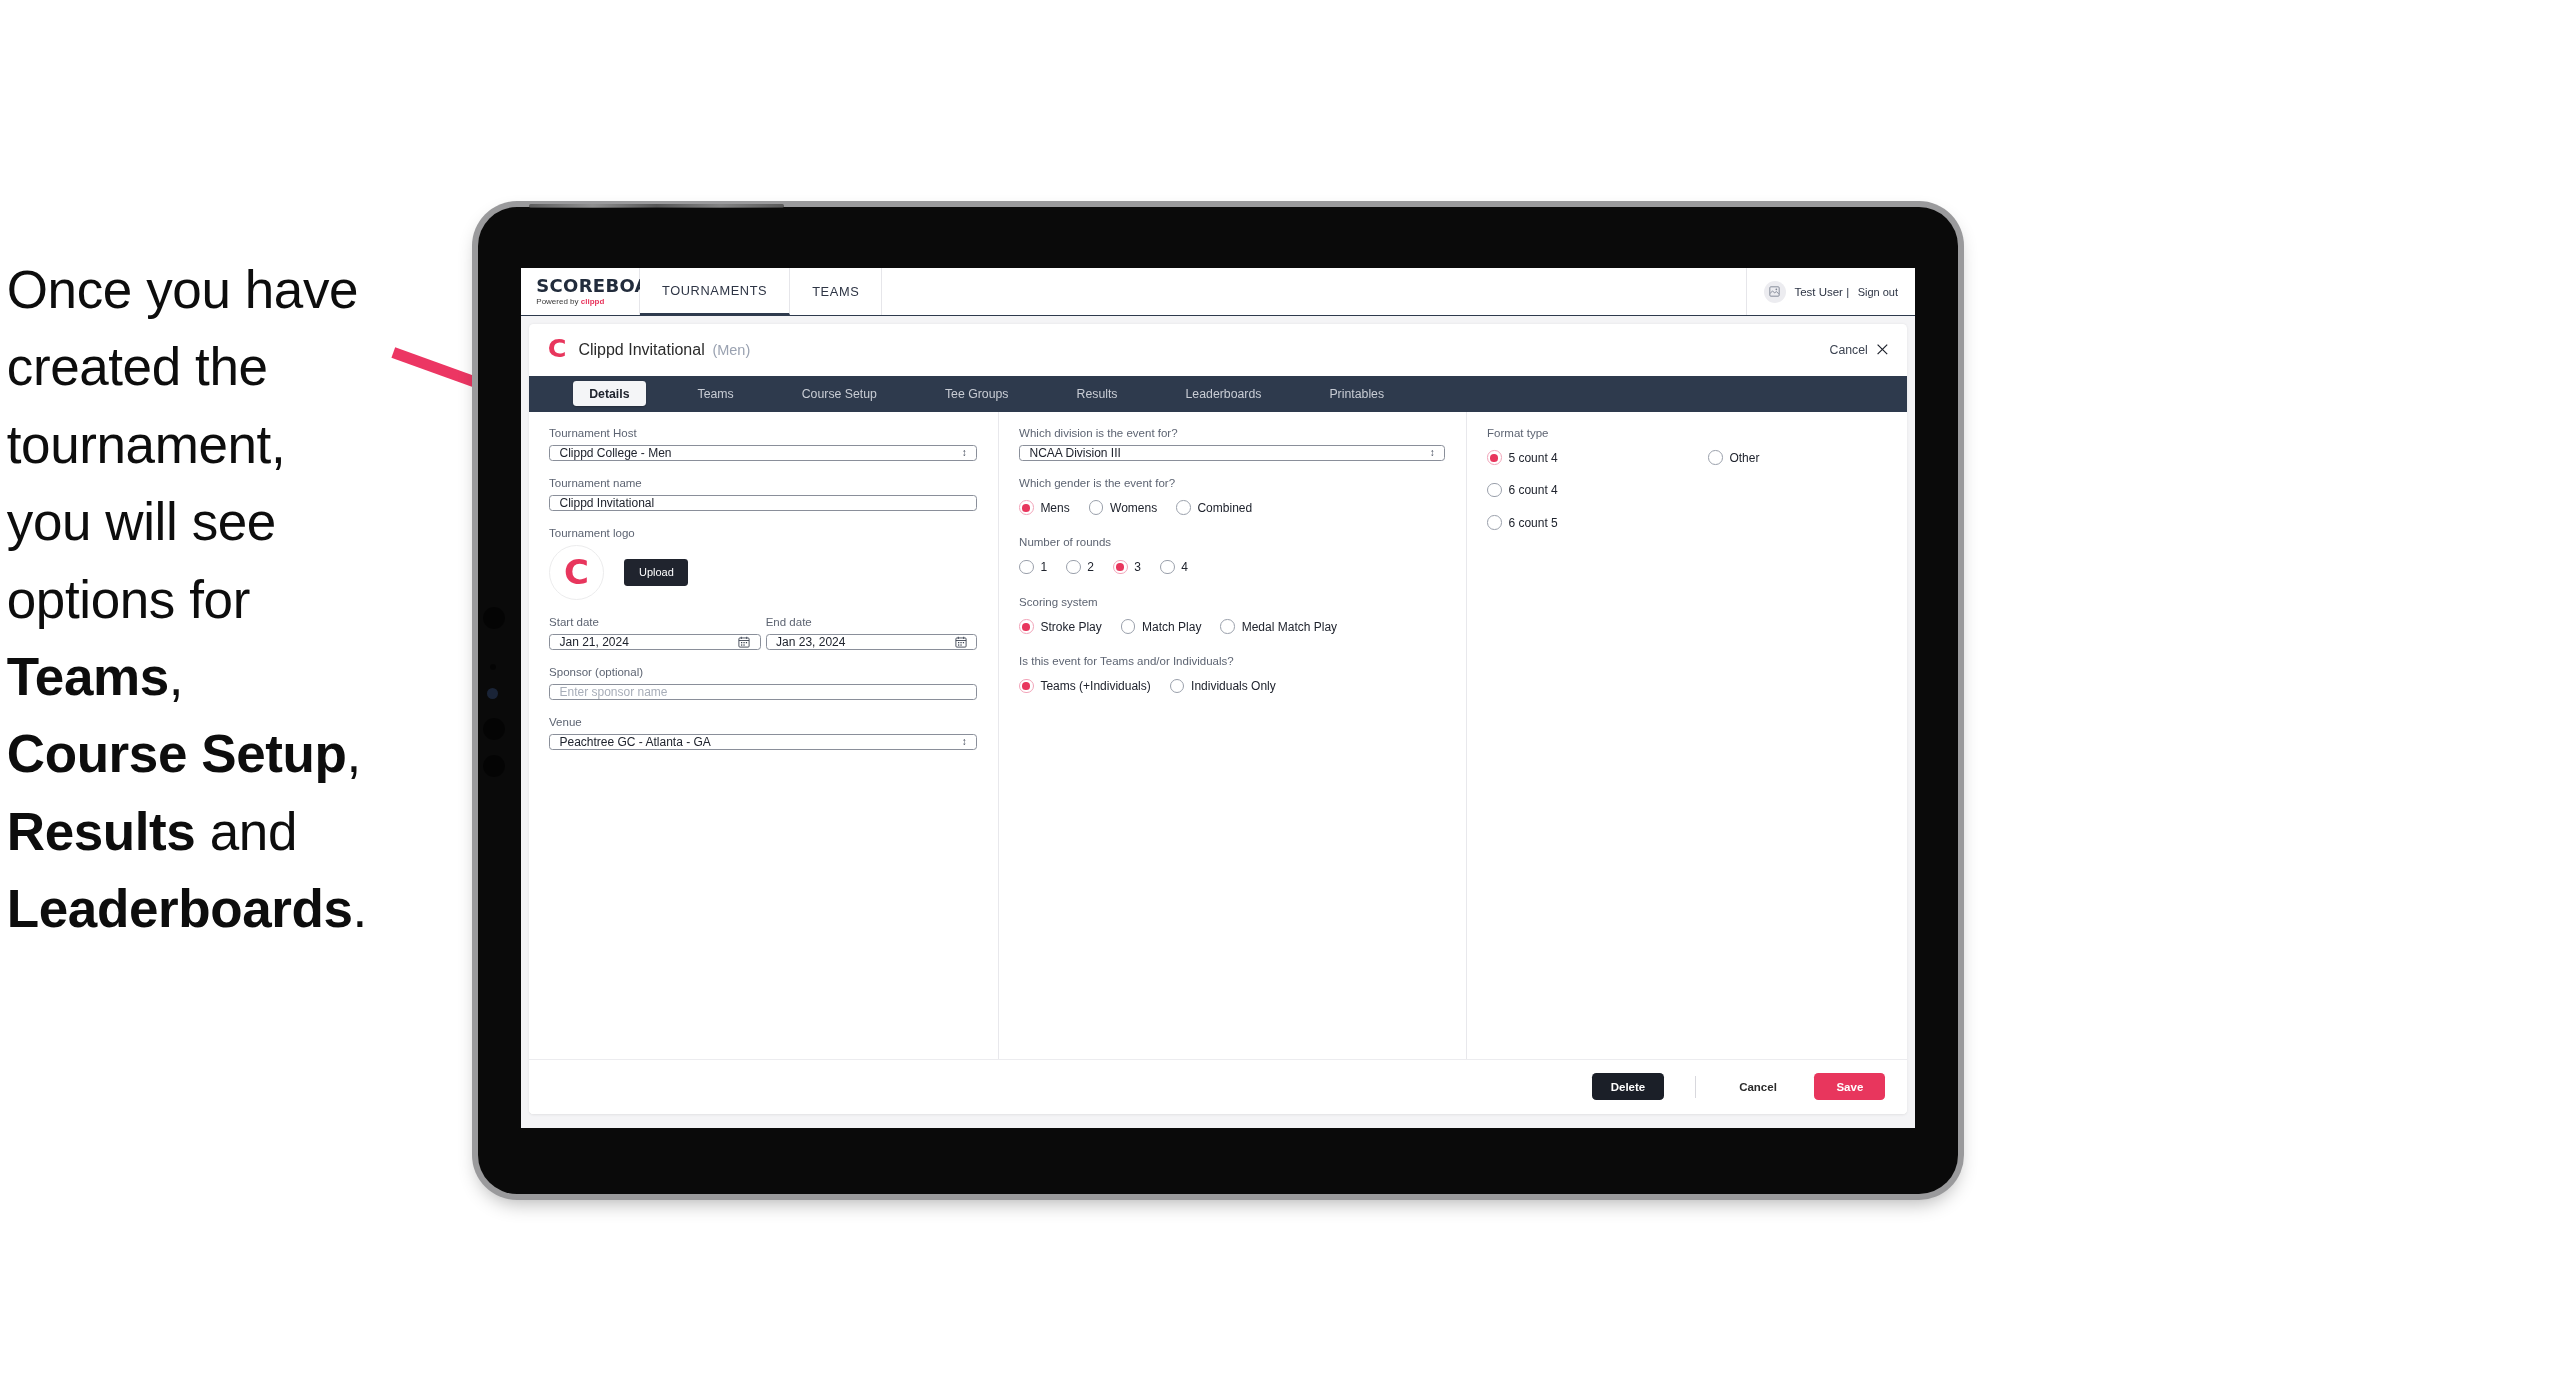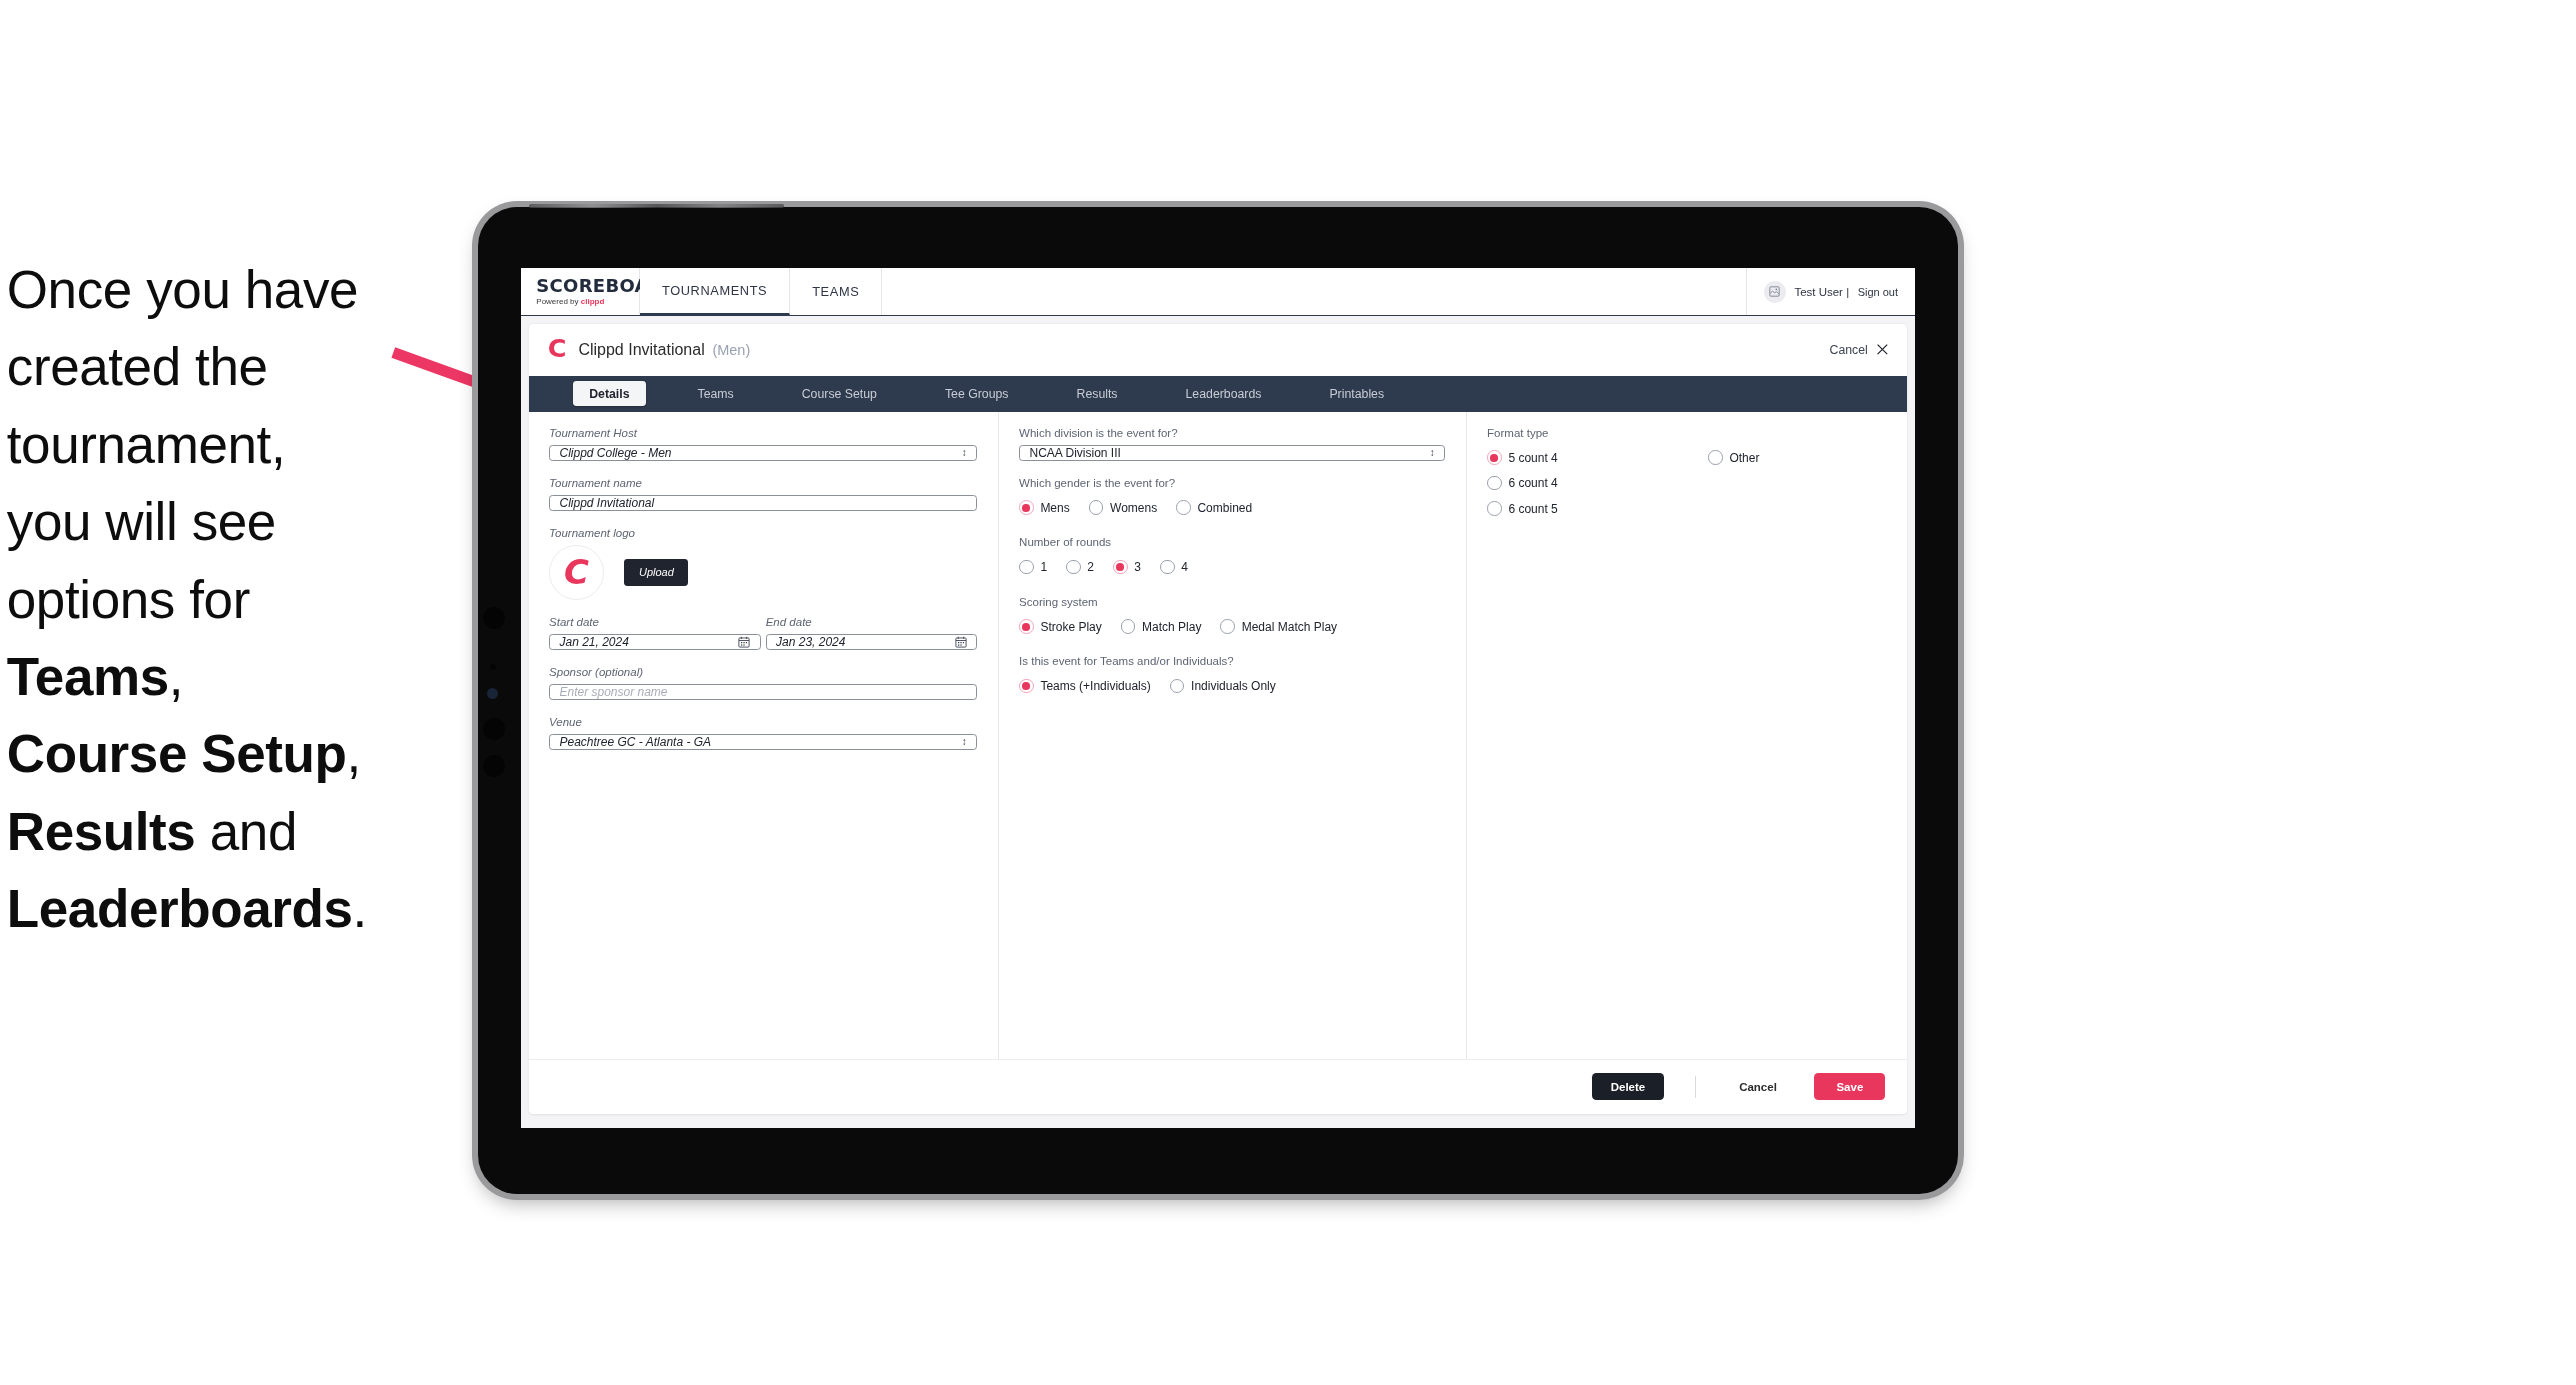--- a/index.html
+++ b/index.html
@@ -127,21 +127,21 @@
   }
   .tab.active{
     background:#f4f5f7;color:#20242e;border-radius:3.4px;height:25.5px;
     font-weight:600;box-shadow:0 0.9px 1.7px rgba(0,0,0,.25);
   }
 
   #form{
     flex:1;display:flex;min-height:0;
   }
   .col{padding:15.3px 20.4px 0 20.4px;box-sizing:border-box;}
-  #col1{width:470px;border-right:0.9px solid #e8e8ec;font-style:italic;}
+  #col1{width:470px;border-right:0.9px solid #e8e8ec;}
   #col2{width:468px;border-right:0.9px solid #e8e8ec;}
   #col3{flex:1;}
 
   .fieldlabel{
     font-size:11.5px;color:#5d6472;margin-bottom:6px;margin-top:16px;
   }
   .fieldlabel.first{margin-top:0;}
   .input{
     height:16px;border:0.9px solid #8a8f9a;border-radius:3.4px;
     display:flex;align-items:center;padding:0 9.4px;
@@ -178,21 +178,21 @@
     margin-right:6.8px;flex:0 0 auto;
   }
   .radio.on{border-color:#f2a4b9;}
   .radio.on::after{
     content:"";width:7.7px;height:7.7px;border-radius:50%;background:#e8365d;
   }
   .radio-label{font-size:12px;color:#20242e;}
 
   .radio-col{display:flex;flex-direction:column;}
   #col3-grid{display:flex;}
-  #col3-left{width:221px;}
+  #col3-left{width:221px;gap:7px;}
 
   #footer{
     height:54px;background:#fff;display:flex;align-items:center;
     justify-content:flex-end;gap:12px;padding-right:22px;
     border-top:0.9px solid #ececef;flex:0 0 auto;
   }
   #delete-btn{
     background:#1b1f28;color:#fff;font-size:11.5px;font-weight:600;
     padding:7.7px 19px;border-radius:4.3px;cursor:pointer;
   }

